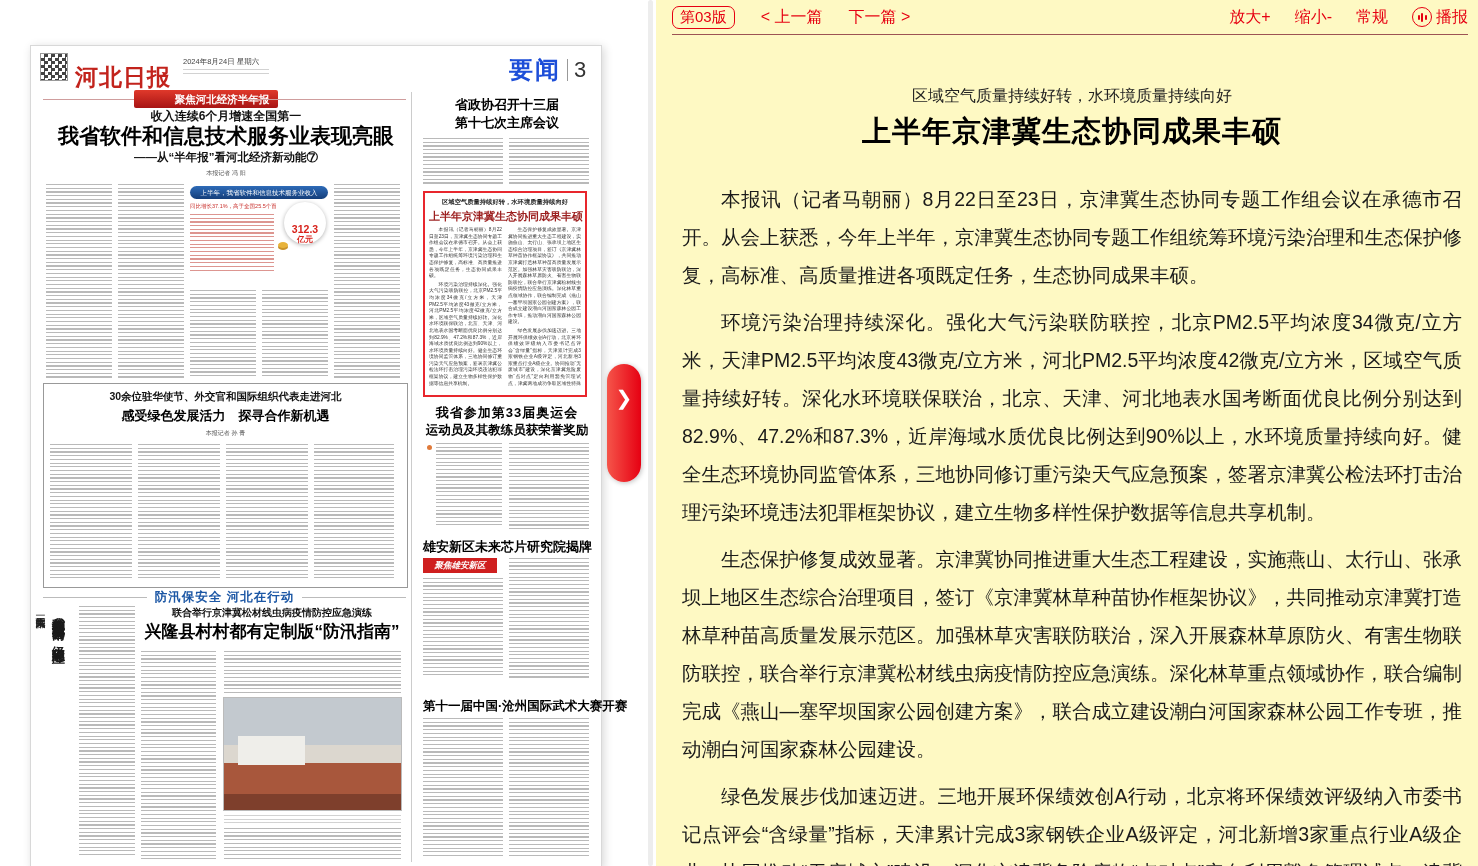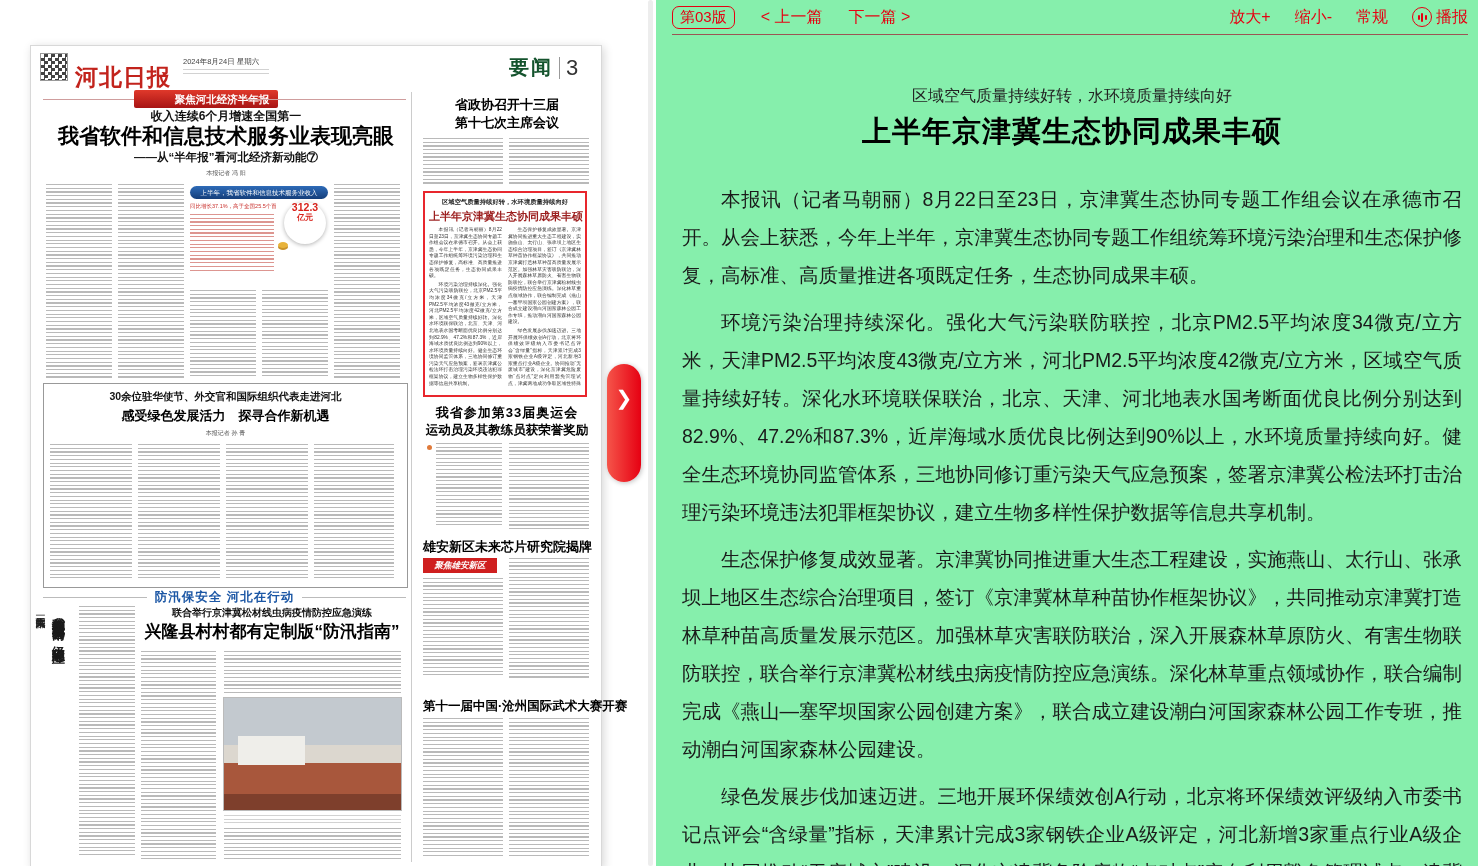--- a/index.html
+++ b/index.html
@@ -8,36 +8,36 @@
   .abs{position:absolute;}
   
   .viewer{position:absolute;left:0;top:0;width:656px;height:866px;background:#fff;}
   .scroll-strip{position:absolute;left:648px;top:0;width:5px;height:866px;background:#ededed;border-radius:3px;}
   .paper{position:absolute;left:30px;top:45px;width:570px;height:821px;background:#fff;
          border:1px solid #d8d8d8;box-shadow:2px 2px 9px rgba(0,0,0,.16);}
   .qr{width:26px;height:26px;background:repeating-conic-gradient(#444 0 25%,#fff 0 50%) 0 0/7px 7px;outline:1px solid #999;}
   .np-logo{font-weight:bold;font-size:23px;color:#c2231c;letter-spacing:1px;font-family:"Liberation Serif",serif;}
   .np-date{font-size:7.5px;color:#444;white-space:nowrap;}
   .np-section{display:flex;align-items:center;gap:6px;}
-  .np-section .sec{color:#14532d;font-weight:bold;font-size:20px;letter-spacing:2px;}
+  .np-section .sec{color:#1d4ed8;font-weight:bold;font-size:24px;letter-spacing:2px;}
   .np-section .sep{width:1px;height:22px;background:#999;}
   .np-section .pg{font-size:22px;color:#333;}
   .hrule{height:1px;background:#cf9d9d;}
   .banner-red{background:linear-gradient(180deg,#e0392b,#a81414);color:#fff;font-weight:bold;
               font-size:10.5px;text-align:center;line-height:18px;border-radius:2px;}
   .kicker{font-weight:bold;text-align:center;color:#111;}
   .headline{font-weight:bold;text-align:center;color:#000;white-space:nowrap;}
   .byline{text-align:center;font-size:6px;color:#555;}
   .greek{background-image:repeating-linear-gradient(#8f8f8f 0,#8f8f8f 1.2px,transparent 1.2px,transparent 3.7px);opacity:.62;}
   .greek.red{background-image:repeating-linear-gradient(#d98a84 0,#d98a84 1.2px,transparent 1.2px,transparent 3.7px);opacity:.9;}
   .greek.lite{opacity:.4;}
   .info-bar{background:linear-gradient(180deg,#2e6bb8,#143e7a);color:#fff;font-size:6.5px;
             text-align:center;line-height:13px;border-radius:7px;white-space:nowrap;overflow:hidden;}
   .info-badge{background:#fff;border-radius:50%;box-shadow:0 1px 4px rgba(0,0,0,.3);
-              display:flex;flex-direction:column;align-items:center;justify-content:flex-start;}
+              display:flex;flex-direction:column;align-items:center;justify-content:flex-end;}
   .info-badge .v{color:#d8211a;font-weight:bold;font-size:10.5px;line-height:11px;}
   .info-badge .u{color:#d8211a;font-weight:bold;font-size:8px;line-height:9px;}
   .coin{width:10px;height:6px;border-radius:50%;background:#e8b33a;box-shadow:0 2px 0 #c9922a;}
   .box-art{border:1px solid #999;}
   .banner-blue{display:flex;align-items:center;gap:8px;}
   .banner-blue .line{flex:1;height:1px;background:#bbb;}
   .banner-blue .txt{color:#1c57a5;font-weight:bold;font-size:12.5px;letter-spacing:1px;white-space:nowrap;}
   .vert{writing-mode:vertical-rl;text-orientation:upright;}
   .hl-box{border:2px solid #e8262d;background:#fff;box-sizing:border-box;padding:5px 4px;}
   .hl-kicker{font-size:6.3px;font-weight:bold;text-align:center;color:#222;white-space:nowrap;}
@@ -48,21 +48,21 @@
   .label-red{background:#cf1f1f;color:#fff;font-size:8.5px;font-weight:bold;text-align:center;line-height:15px;}
   .photo{background:linear-gradient(180deg,#c3c9cf 0 42%,#dcd7cf 42% 58%,#a8573c 58% 86%,#7e3f2c 86% 100%);
          outline:1px solid #bbb;position:relative;overflow:hidden;}
   .photo .wall{position:absolute;left:8%;top:34%;width:38%;height:26%;background:#efeeea;}
   .vrule{width:1px;background:#ccc;}
   .next-pill{position:absolute;left:607px;top:364px;width:34px;height:118px;border-radius:17px;
              background:linear-gradient(90deg,#f5554a,#e60012);box-shadow:1px 1px 5px rgba(0,0,0,.25);
              color:#fff;font-size:20px;display:flex;justify-content:center;cursor:pointer;}
   .next-pill span{margin-top:22px;}
   
-  .reader{position:absolute;left:656px;top:0;width:822px;height:866px;background:#86efac;}
+  .reader{position:absolute;left:656px;top:0;width:822px;height:866px;background:#fef9c3;}
   .toolbar{position:absolute;left:16px;top:0;width:796px;height:34px;display:flex;align-items:center;
            border-bottom:1px solid #9c5454;color:#e60012;font-size:16px;}
   .toolbar .grp-left{display:flex;align-items:center;gap:26px;}
   .toolbar .grp-right{margin-left:auto;display:flex;align-items:center;gap:24px;}
   .tb-item{color:#e60012;cursor:pointer;white-space:nowrap;}
   .page-badge{border:1px solid #e60012;border-radius:7px;padding:1px 7px;font-size:15px;}
   .bc-wrap{display:flex;align-items:center;gap:4px;}
   .bc-icon{width:18px;height:18px;border:1.5px solid #e60012;border-radius:50%;
            display:flex;align-items:center;justify-content:center;gap:1.5px;}
   .bc-icon i{display:block;width:2px;background:#e60012;border-radius:1px;}

